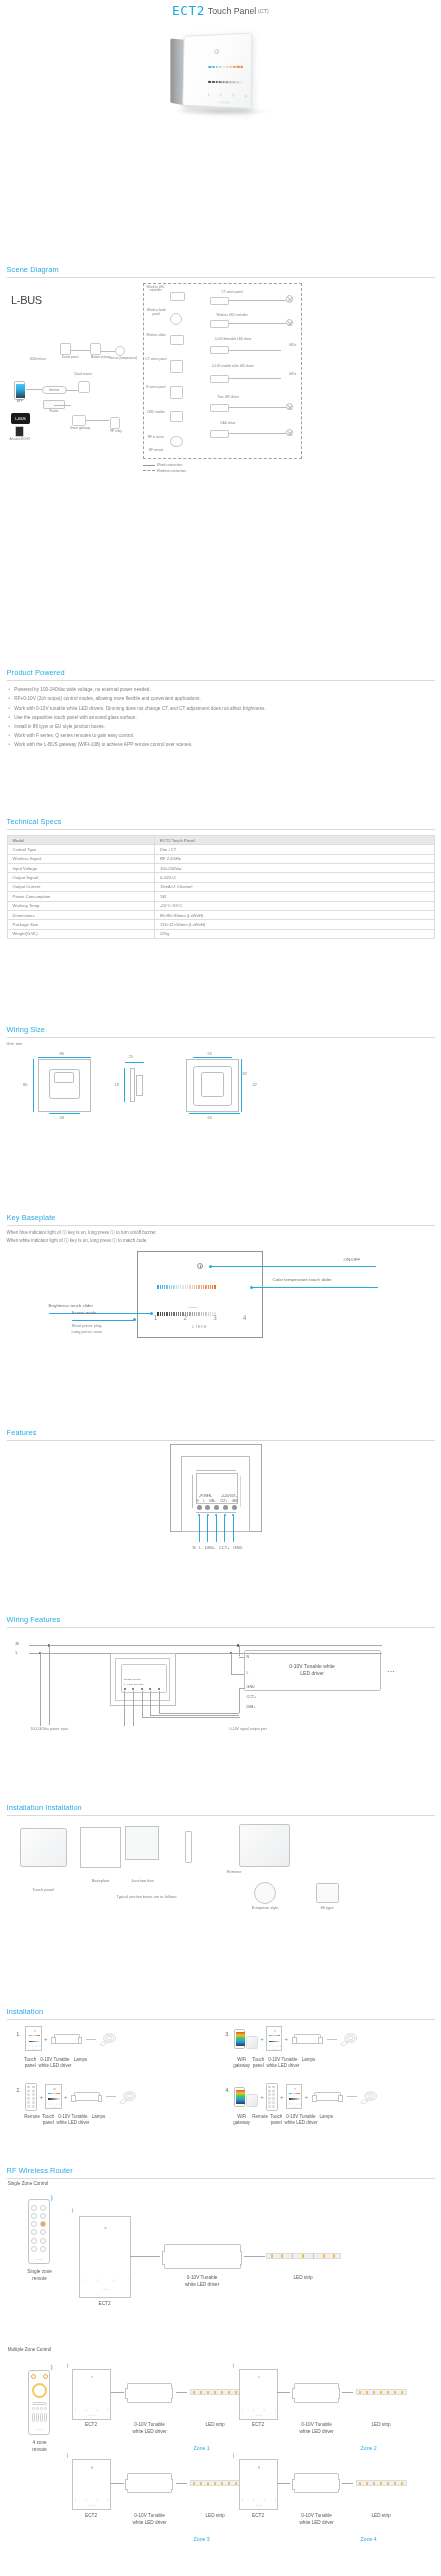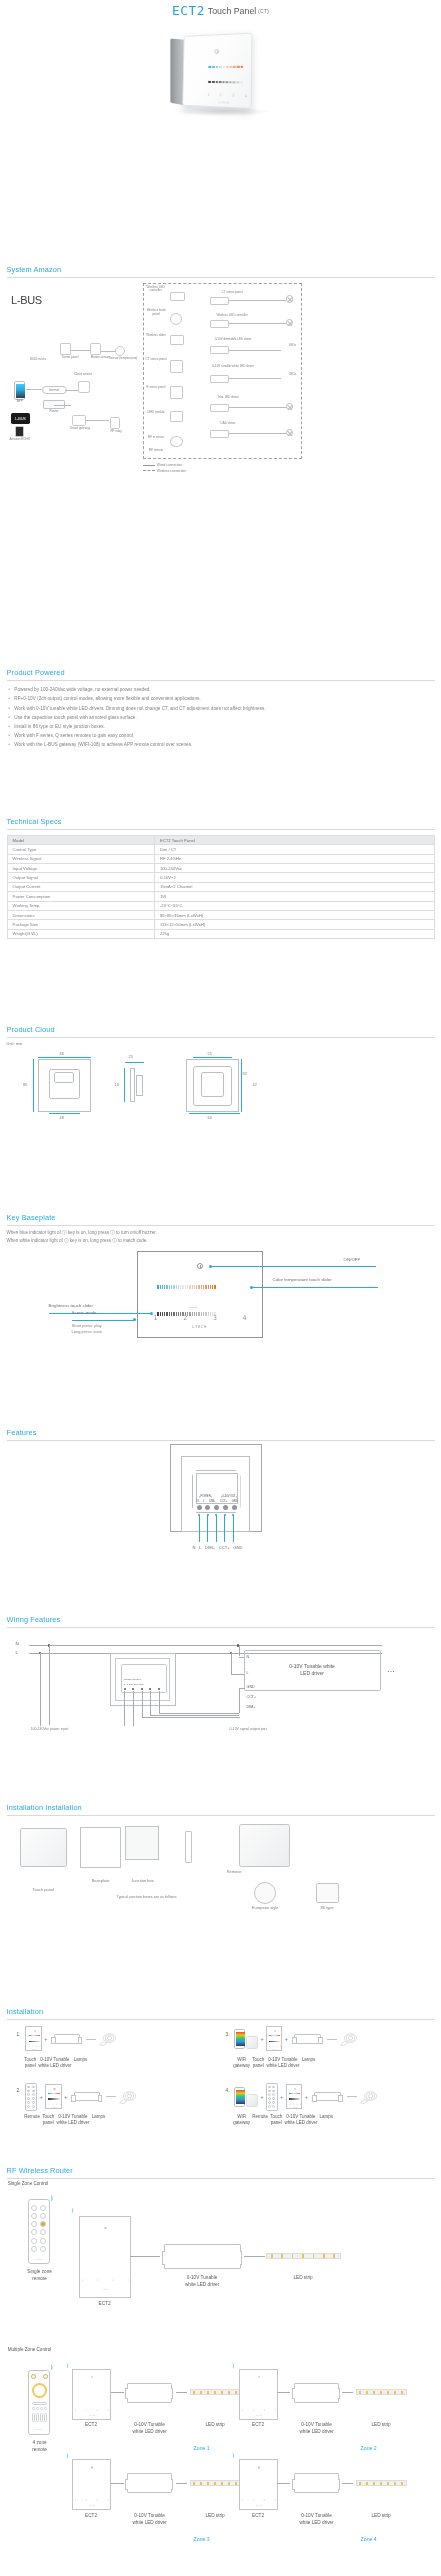--- a/index.html
+++ b/index.html
@@ -363,21 +363,21 @@
           <span>3</span>
           <span>4</span>
         </div>
         <div class="pnl-logo">LTECH</div>
       </div>
       <div class="photo-shadow"></div>
     </div>
   </div>
 
   <div class="block" style="top:265px;">
-    <div class="sec-title">System Amazon</div>
+    <div class="sec-title">Scene Diagram</div>
     <div class="rule"></div>
 
     <div class="sysdiag">
       <div class="lbus-logo">L-BUS</div>
 
       <div class="ph-mock" style="left:7.7px; top:103px;">
         <div class="ph-screen"></div>
       </div>
       <div class="sm-cap" style="left:-3.3px; top:122px;">APP</div>
       <div class="lbus-badge" style="left:4.4px; top:135px;">L-BUS</div>
@@ -548,21 +548,21 @@
           </tr>
           <tr>
             <td>Weight(G.W.)</td>
             <td>225g</td>
           </tr>
         </tbody>
     </table>
   </div>
 
   <div class="block" style="top:1025px;">
-    <div class="sec-title">Product Cloud</div>
+    <div class="sec-title">Wiring Size</div>
     <div class="rule"></div>
     <div class="unit" style="margin-top:2.8px;">Unit: mm</div>
 
     <div class="psize">
 
       <div class="dwg-box" style="left:31px; top:13.2px; width:53px; height:53px;"></div>
       <div class="dwg-box" style="left:42px; top:23px; width:31px; height:30px; border-radius:2.2px;"></div>
       <div class="dwg-box" style="left:47px; top:26.5px; width:20px; height:11px; border-radius:1.7px;"></div>
       <div class="dim-txt" style="left:53px; top:5.5px;">86</div>
       <div class="dim-line" style="left:31px; top:11px; width:53px; height:0.6px;"></div>

